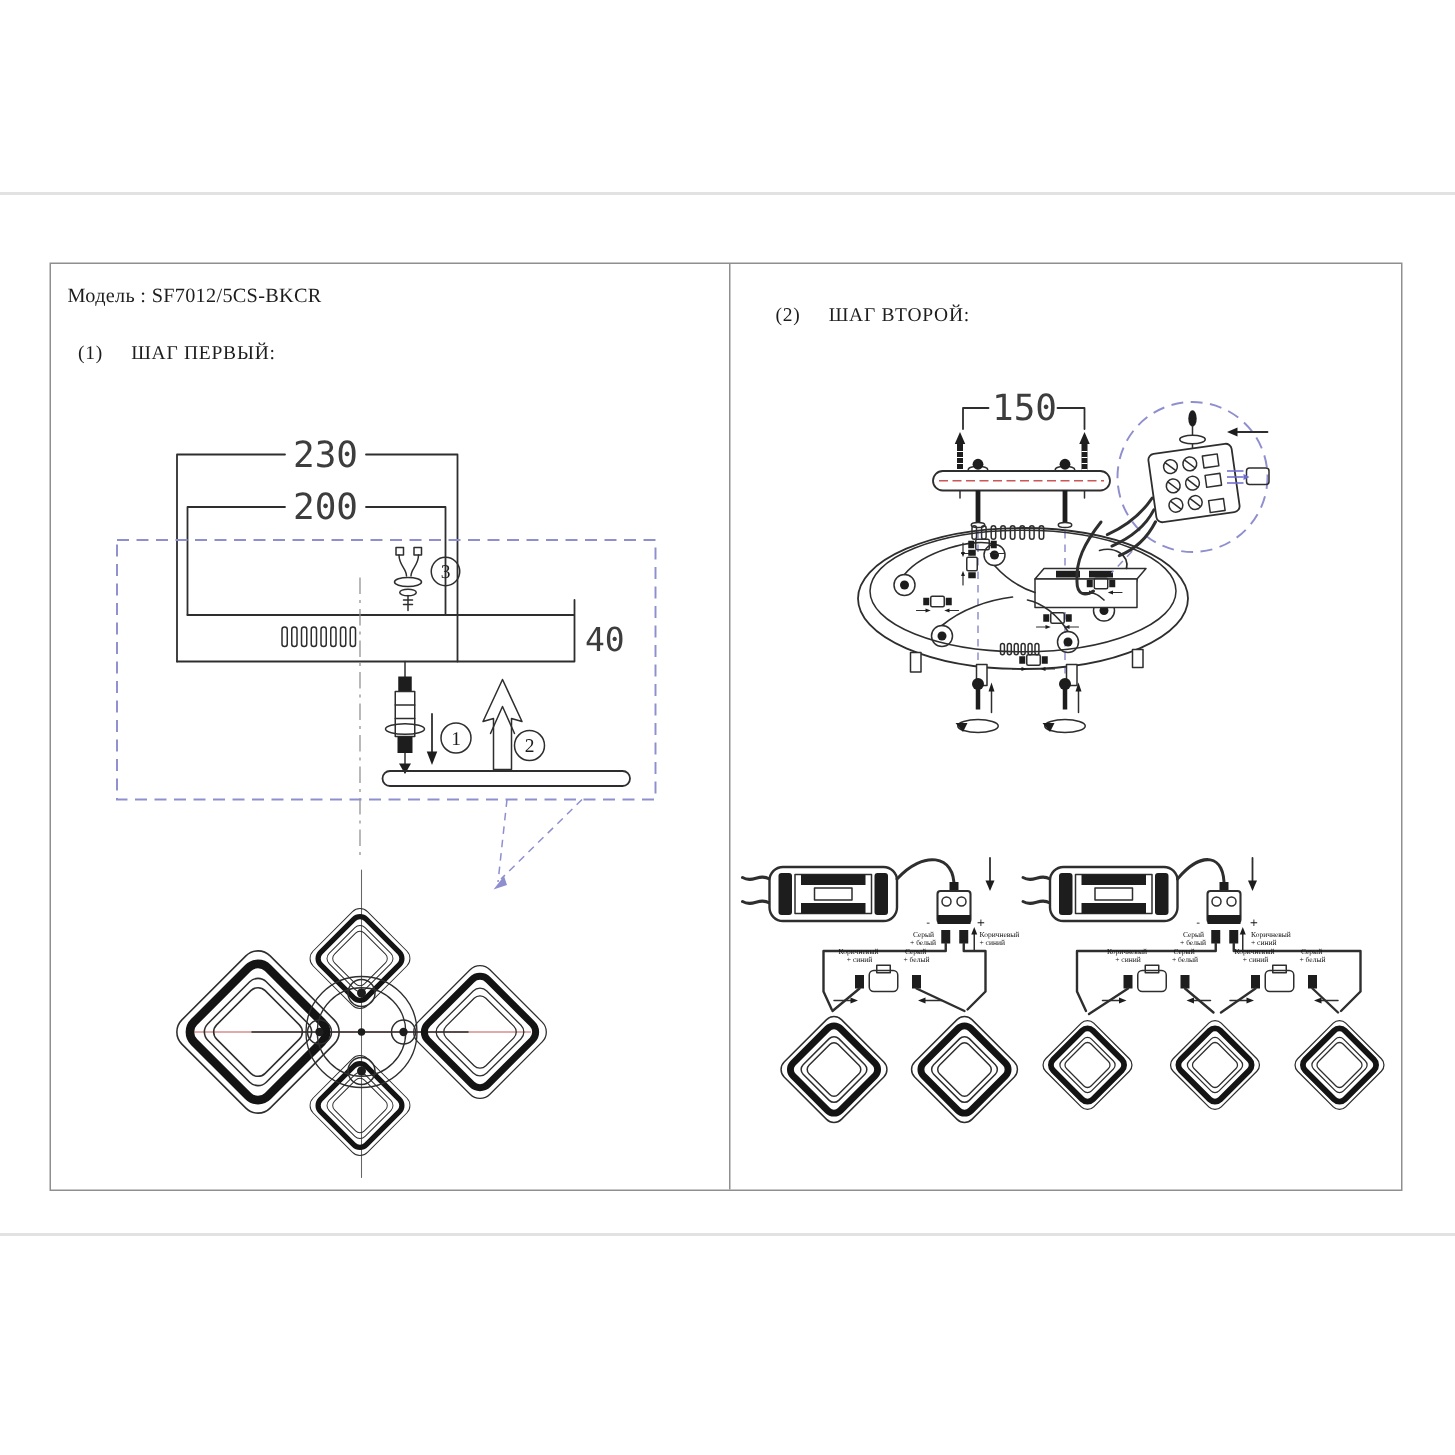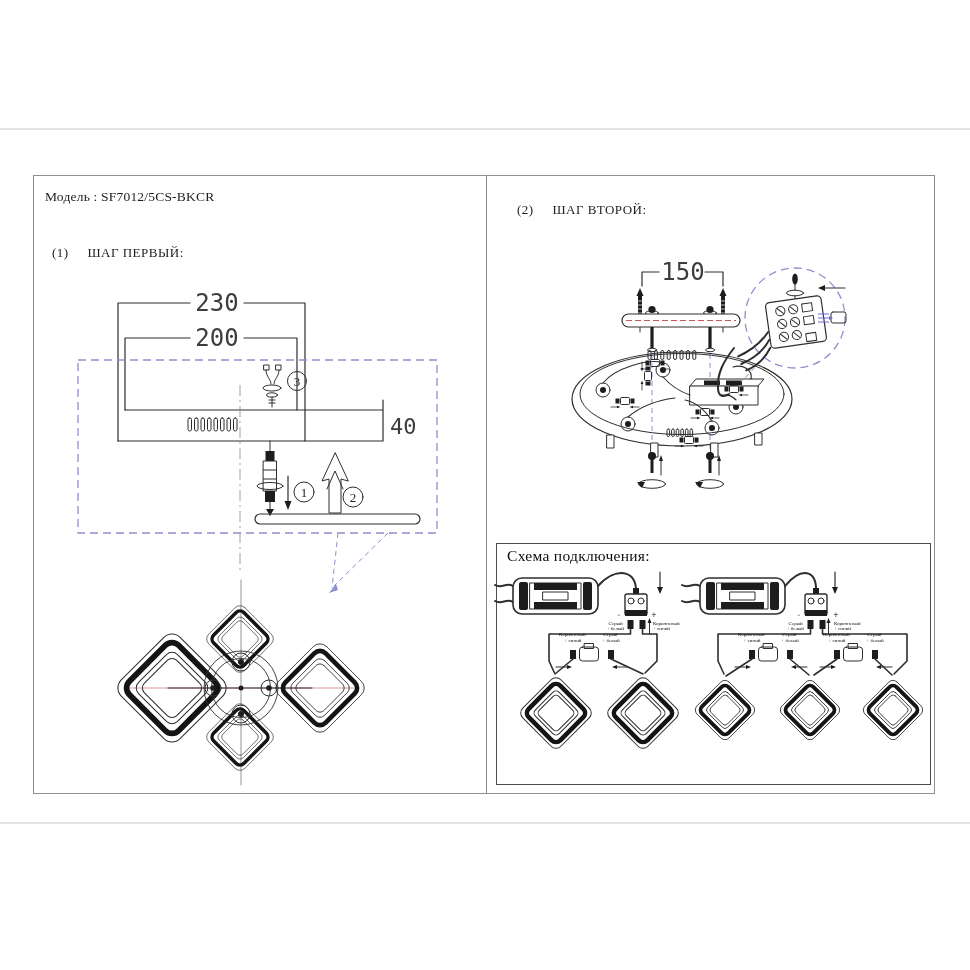--- a/index.html
+++ b/index.html
@@ -4,21 +4,21 @@
 <style>
   html,body{margin:0;padding:0;background:#fff}
   .page{position:relative;width:970px;height:869px;background:#fff;overflow:hidden;
         font-family:"Liberation Serif",serif;color:#1d1d1d}
   .edge{position:absolute;left:0;width:970px;height:2px;background:#e2e2e2}
   .panel{position:absolute;left:33px;top:175px;width:900px;height:617px;border:1px solid #8f8f8f;background:#fff}
   .divider{position:absolute;left:486px;top:176px;width:1px;height:617px;background:#8f8f8f}
   .model{position:absolute;left:45px;top:189px;font-size:13.5px;letter-spacing:.2px}
   .heading{position:absolute;font-size:13px;letter-spacing:.5px;white-space:nowrap}
   .heading .num{margin-right:15px}
-  .h1{left:52px;top:245px}
+  .h1{left:52px;top:227px}
   .h2{left:517px;top:202px}
   .schema-box{position:absolute;left:496px;top:543px;width:433px;height:240px;border:1px solid #4d4d4d;background:#fff}
   .schema-title{position:absolute;left:10px;top:3px;font-size:15.5px;color:#0f0f0f;letter-spacing:.3px}
   svg{position:absolute;overflow:visible}
   #svg-step1{left:60px;top:280px}
   #svg-chand{left:100px;top:575px}
   #svg-step2{left:555px;top:250px}
   #svg-schema{left:497px;top:562px}
   .ln{fill:none;stroke:#2e2e2e;stroke-width:1;stroke-linecap:round;stroke-linejoin:round}
   .w12{stroke-width:1.2}.w16{stroke-width:1.6}.w2{stroke-width:2}
@@ -320,23 +320,20 @@
       </g>
       <path class="ln w2" d="M179,98 C168,112 162,124 163,138 C163,146 168,148 174,144"></path>
       <rect class="ln" x="276" y="62" width="15" height="11" rx="2"></rect>
       <path class="blue" d="M263,64 H274 M263,68 H274 M263,72 H274"></path>
       <polygon points="274,66 278,68 274,70" style="fill:#6a6ad0"></polygon>
       <path class="ln w12" d="M290,38 H270"></path>
         <polygon class="fillb" points="270,35 270,41 263,38"></polygon>
     </g>
   </svg>
 
-  <div class="schema-box">
-    <div class="schema-title">Схема подключения:</div>
-  </div>
 
   <svg id="svg-schema" width="431" height="220" viewBox="0 0 431 220">
     <defs>
       <g id="dM" transform="rotate(45)">
         <rect class="ln" x="-27" y="-27" width="54" height="54" rx="7"></rect>
         <rect class="thick" x="-22.3" y="-22.3" width="44.6" height="44.6" rx="6" style="stroke-width:4.6"></rect>
         <rect class="ln" x="-16.8" y="-16.8" width="33.6" height="33.6" rx="4.5"></rect>
         <rect class="ln" x="-13.8" y="-13.8" width="27.6" height="27.6" rx="4"></rect>
       </g>
       <g id="drv">

